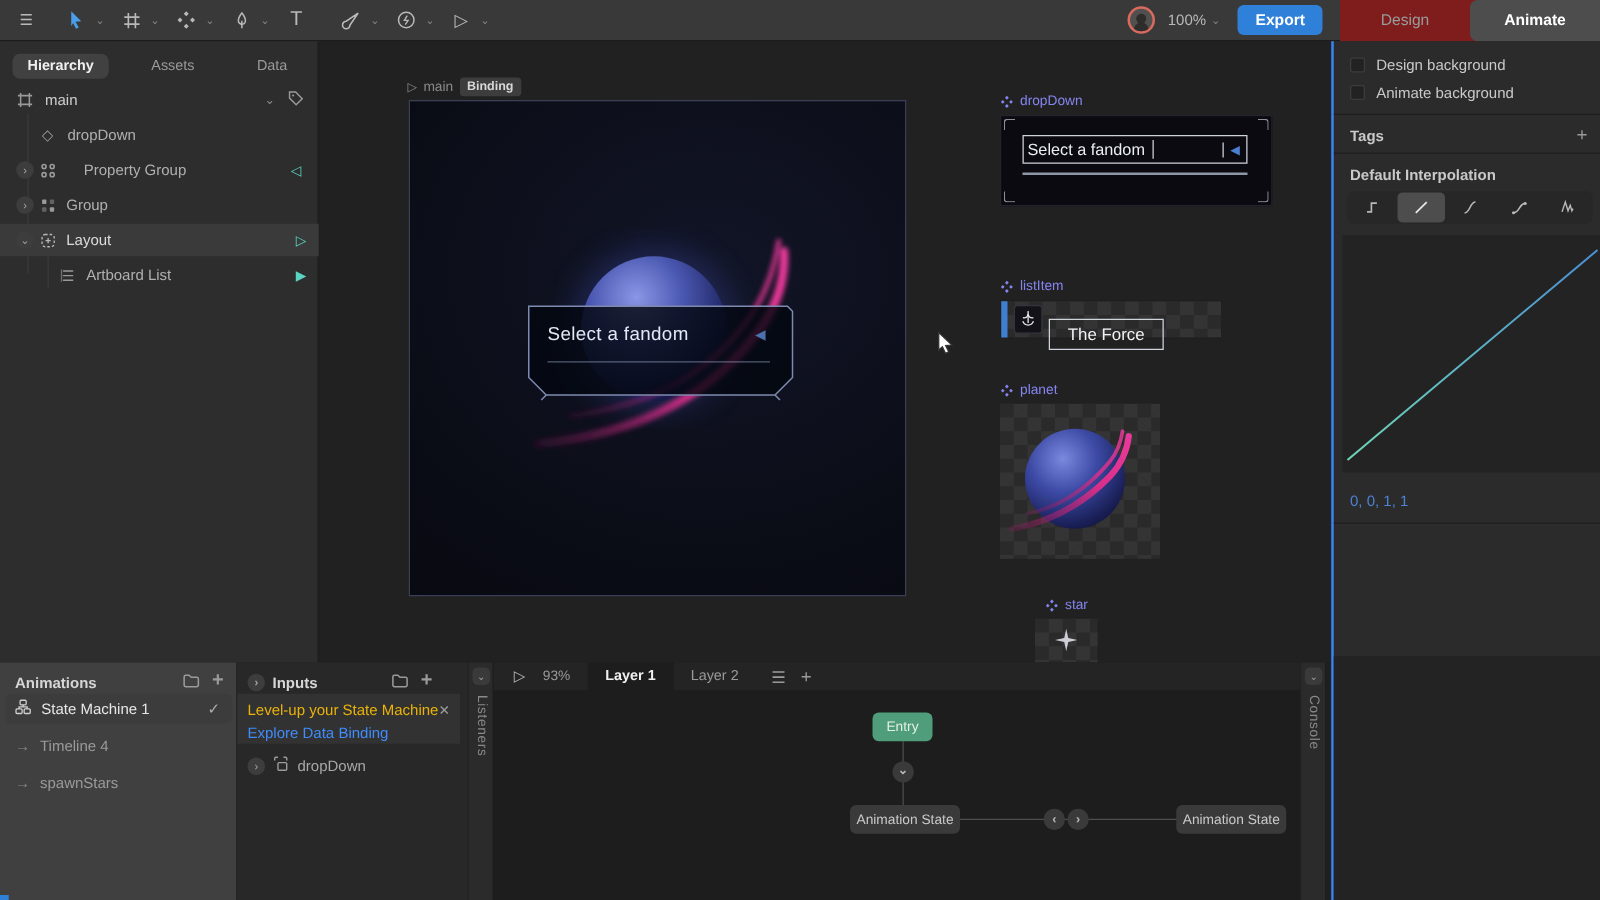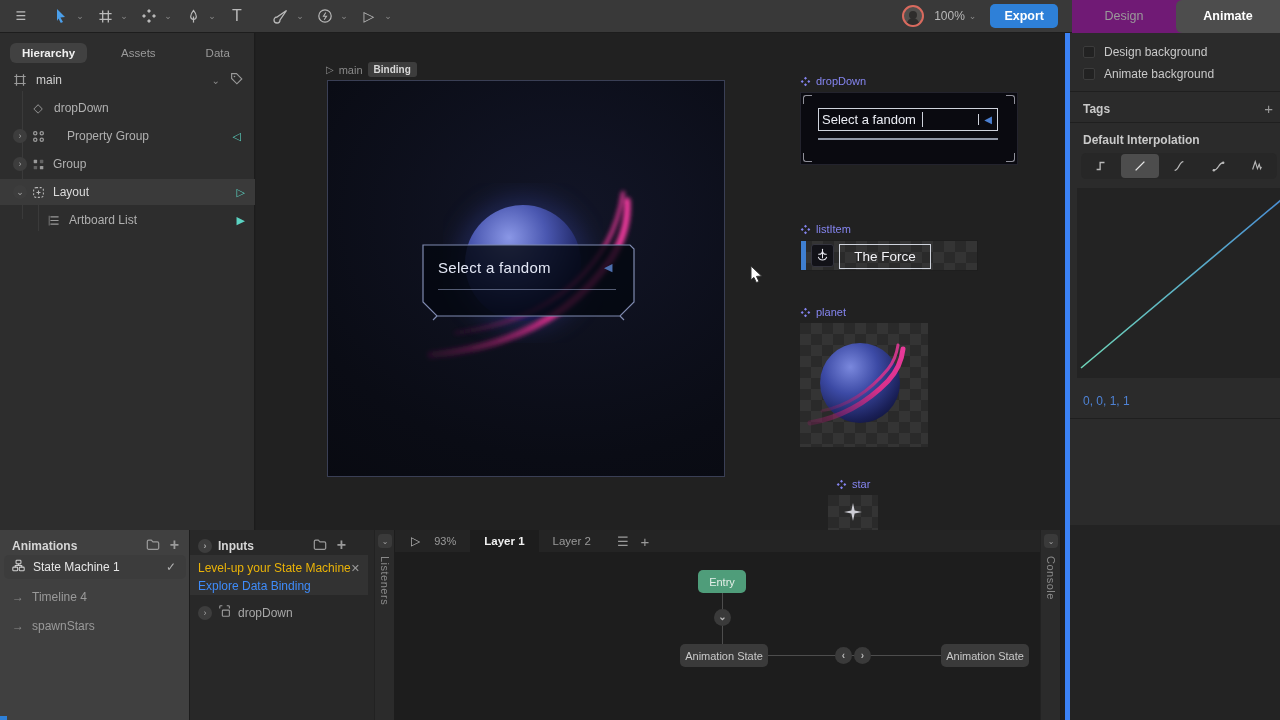--- a/index.html
+++ b/index.html
@@ -6,21 +6,21 @@
   html,body { width:1280px; height:720px; background:#1f1f1f; overflow:hidden;
     font-family:"Liberation Sans", sans-serif; -webkit-font-smoothing:antialiased; }
   .abs { position:absolute; }
   #app { position:relative; width:1280px; height:720px; background:#1f1f1f; color:#b9b9b9; font-size:12px; }
 
   
   #toolbar { left:0; top:0; width:1280px; height:33px; background:#393939; border-bottom:1px solid #1d1d1d; display:flex; align-items:center; }
   .tool { display:flex; align-items:center; justify-content:center; width:26px; height:26px; border-radius:4px; color:#b9b9b9; }
   .tool svg { display:block; }
   .tool-chev { color:#8a8a8a; font-size:9px; width:12px; text-align:center; margin-right:6px; }
-  .seg-toggle { display:flex; align-items:stretch; height:33px; background:#701a75; }
+  .seg-toggle { display:flex; align-items:stretch; height:33px; background:#7f1d1d; }
   .seg { width:104px; display:flex; align-items:center; justify-content:center; font-size:12.5px; color:#9a9a9a; }
   .seg.active { background:#4d4d4d; color:#fff; font-weight:bold; border-radius:6px 0 0 6px; }
   #export-btn { background:#2e80d8; color:#fff; font-size:12.5px; font-weight:bold; border:none; border-radius:5px; padding:5px 14px; margin:0 4px; }
   #avatar { width:22px; height:22px; border-radius:50%; border:2px solid #d96a5e; background:#52504e; position:relative; overflow:hidden; }
   #avatar:after { content:""; position:absolute; left:5px; top:4px; width:8px; height:8px; border-radius:50%; background:#2e2d2c; box-shadow:0 9px 0 2px #2e2d2c; }
 
   
   #left-panel { left:0; top:33px; width:255px; height:497px; background:#2d2d2d; border-right:1px solid #1c1c1c; }
   .lp-tabs { display:flex; align-items:center; height:32px; padding:8px 10px 0 10px; }
   .lp-tab { padding:4px 12px; border-radius:6px; color:#9a9a9a; font-size:11.5px; }
@@ -42,21 +42,21 @@
     background-size:22px 22px; background-position:0 0, 0 11px, 11px -11px, -11px 0; }
   .sel-box { border:1px solid #cfd3dc; }
   #dd-preview-box { left:544px; top:59px; width:218px; height:73px; background:#0a0a10; border:1px solid #23232d; }
   .corner { position:absolute; width:9px; height:9px; border:1.5px solid #8f8f99; }
   .corner.tl { left:2px; top:2px; border-right:none; border-bottom:none; border-radius:3px 0 0 0; }
   .corner.tr { right:2px; top:2px; border-left:none; border-bottom:none; border-radius:0 3px 0 0; }
   .corner.bl { left:2px; bottom:2px; border-right:none; border-top:none; border-radius:0 0 0 3px; }
   .corner.br { right:2px; bottom:2px; border-left:none; border-top:none; border-radius:0 0 3px 0; }
 
   
-  #right-panel { left:1065px; top:33px; width:215px; height:687px; background:#2b2b2b; border-left:5px solid #3b82f6; }
+  #right-panel { left:1065px; top:33px; width:215px; height:687px; background:#2b2b2b; border-left:2px solid #3b82f6; }
   .rp-divider { position:absolute; left:0; width:215px; height:1px; background:#1f1f1f; }
   .chk { width:12px; height:12px; background:#222; border:1px solid #3c3c3c; border-radius:2px; }
   .rp-text { color:#c9c9c9; font-size:12px; }
   .interp-row { position:absolute; left:11px; top:120px; width:196px; height:26px; background:#272727; border-radius:5px; display:flex; gap:1px; padding:1px; }
   .interp-btn { flex:1; display:flex; align-items:center; justify-content:center; border-radius:4px; color:#b9b9b9; }
   .interp-btn.selected { background:#4d4d4d; }
 
   
   #animations-panel { left:0; top:530px; width:190px; height:190px; background:#404040; border-right:1px solid #1c1c1c; }
   .panel-header { display:flex; align-items:center; height:24px; padding:8px 10px 0 12px; color:#d6d6d6; font-weight:bold; font-size:12px; }
@@ -304,21 +304,21 @@
       <div class="abs" style="left:0;top:0;width:5px;height:29px;background:#3f7fd0"></div>
       <div class="abs" style="left:10px;top:3px;width:23px;height:23px;background:#121218;border:1px solid #34343e;border-radius:3px;display:flex;align-items:center;justify-content:center">
         <svg width="15" height="15" viewBox="0 0 16 16" fill="none" stroke="#e8e8f0" stroke-width="1.1">
           <path d="M8 2v9"></path>
             <path d="M8 3.5C7.4 6 5.4 7 3.5 6.6"></path>
             <path d="M8 3.5c.6 2.5 2.6 3.5 4.5 3.1"></path>
           <path d="M3.5 9.5a4.7 4.7 0 0 0 9 0"></path>
             <circle cx="8" cy="1.6" r=".7" fill="#e8e8f0" stroke="none"></circle>
         </svg>
       </div>
-      <div class="sel-box abs" style="left:38px;top:3px;width:92px;height:25px;display:flex;align-items:center;justify-content:center">
+      <div class="sel-box abs" style="left:38px;top:14px;width:92px;height:25px;display:flex;align-items:center;justify-content:center">
         <span style="color:#f2f2f6;font-size:13.5px">The Force</span>
       </div>
     </div>
 
     <div class="comp-label abs" style="left:544px;top:273px">
       <svg width="11" height="11" viewBox="0 0 16 16" fill="#8585f0">
           <path d="M8 1l2.2 2.2L8 5.4 5.8 3.2zM3.2 5.8L5.4 8l-2.2 2.2L1 8zM12.8 5.8L15 8l-2.2 2.2L10.6 8zM8 10.6l2.2 2.2L8 15l-2.2-2.2z"></path>
         </svg>
       <span>planet</span>
     </div>

